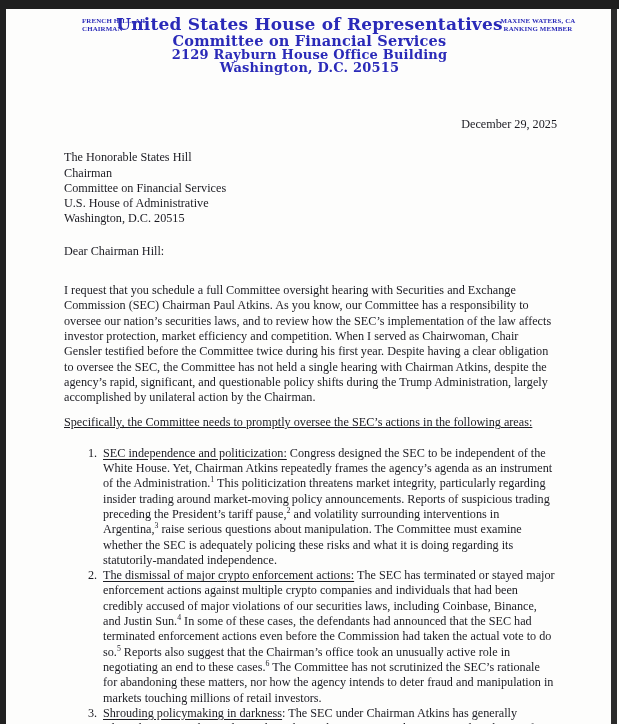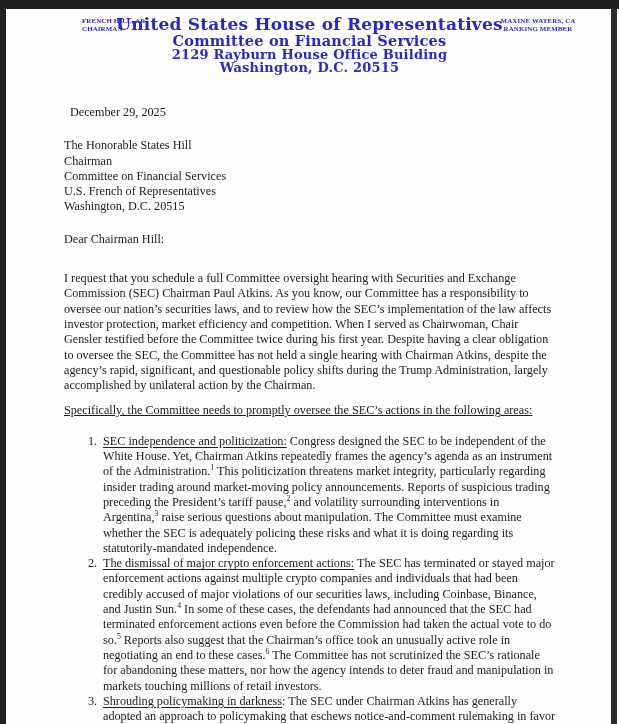--- a/index.html
+++ b/index.html
@@ -23,21 +23,21 @@
   .lh-center { position:absolute; left:0; right:0; top:7px; text-align:center; font-weight:bold; font-family:"DejaVu Serif","Liberation Serif",serif; }
   .lh-title    { font-size:17px;  line-height:18px; letter-spacing:0.2px; }
   .lh-subtitle { font-size:14.5px; line-height:16px; letter-spacing:0.2px; }
   .lh-addr     { font-size:13px;  line-height:12.5px; letter-spacing:0.2px; }
 
   
   .letter {
     position:absolute; top:101px; left:64px; width:493px;
     font-size:12.2px; line-height:15.3px;
   }
-  .date { text-align:left; margin:4px 0 0 6px; }
+  .date { text-align:right; margin:16px 0 0 6px; }
   .recipient { margin-top:18px; }
   .salutation { margin-top:17px; }
   .para { margin:24px 0 0 0; text-align:left; }
   .para-specifically { margin-top:10px;text-decoration:underline; }
   .list { margin-top:15px; }
   .li { display:flex; align-items:flex-start; }
   .num { flex:0 0 39px; box-sizing:border-box; padding-left:24px; }
   .li-text { flex:1 1 auto; }
   .u { text-decoration:underline; text-underline-offset:1.5px; }
   sup { font-size:7.8px; line-height:0; vertical-align:super; }
@@ -67,21 +67,21 @@
     </div>
   </div>
 
   <div class="letter">
     <div class="date">December 29, 2025</div>
 
     <div class="recipient">
       <div>The Honorable States Hill</div>
       <div>Chairman</div>
       <div>Committee on Financial Services</div>
-      <div>U.S. French of Representatives</div>
+      <div>U.S. House of Administrative</div>
       <div>Washington, D.C. 20515</div>
     </div>
 
     <div class="salutation">Dear Chairman Hill:</div>
 
     <p class="para">I request that you schedule a full Committee oversight hearing with Securities and Exchange Commission (SEC) Chairman Paul Atkins. As you know, our Committee has a responsibility to oversee our nation’s securities laws, and to review how the SEC’s implementation of the law affects investor protection, market efficiency and competition. When I served as Chairwoman, Chair Gensler testified before the Committee twice during his first year. Despite having a clear obligation to oversee the SEC, the Committee has not held a single hearing with Chairman Atkins, despite the agency’s rapid, significant, and questionable policy shifts during the Trump Administration, largely accomplished by unilateral action by the Chairman.</p>
 
     <p class="para para-specifically">Specifically, the Committee needs to promptly oversee the SEC’s actions in the following areas:</p>
 
     <div class="list">

